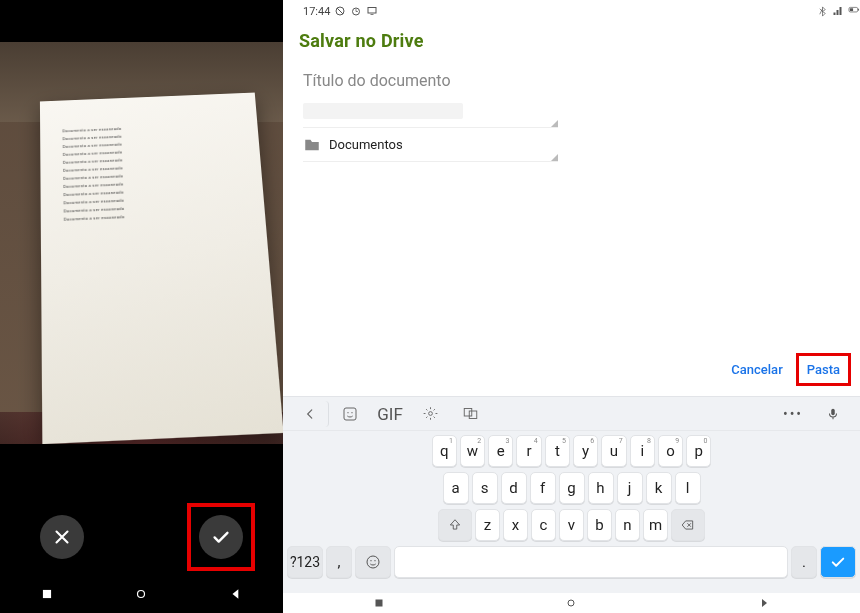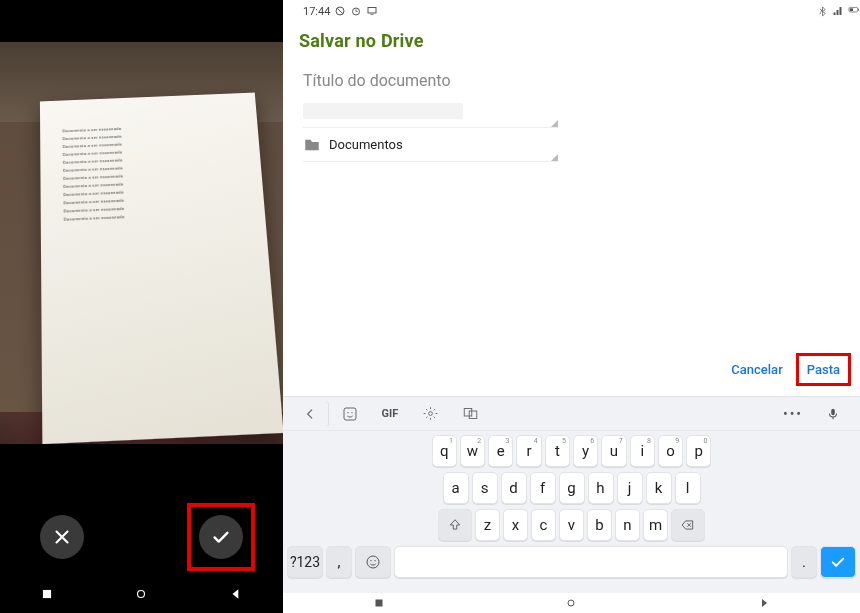--- a/index.html
+++ b/index.html
@@ -188,21 +188,21 @@
             </svg>
           </div>
         <div class="kb-tool">
             <svg width="16" height="16" viewBox="0 0 24 24">
               <rect x="3" y="3" width="18" height="18" rx="3" stroke="#666" stroke-width="1.5" fill="none"></rect>
               <circle cx="9" cy="10" r="1" fill="#666"></circle>
               <circle cx="15" cy="10" r="1" fill="#666"></circle>
               <path d="M8 15c2 2 6 2 8 0" stroke="#666" stroke-width="1.5" fill="none"></path>
             </svg>
           </div>
-        <div class="kb-tool" style="font-weight:700;font-size:11px">GIF</div>
+        <div class="kb-tool" style="font-weight:400;font-size:17px">GIF</div>
         <div class="kb-tool">
             <svg width="15" height="15" viewBox="0 0 24 24">
               <circle cx="12" cy="12" r="3" stroke="#666" stroke-width="1.5" fill="none"></circle>
               <path d="M12 2v3m0 14v3M4 12H1m22 0h-3M5 5l2 2m10 10l2 2M19 5l-2 2M7 17l-2 2" stroke="#666" stroke-width="1.5"></path>
             </svg>
           </div>
         <div class="kb-tool">
             <svg width="15" height="15" viewBox="0 0 24 24">
               <rect x="2" y="4" width="12" height="12" stroke="#666" stroke-width="1.5" fill="none"></rect>
               <rect x="10" y="8" width="12" height="12" stroke="#666" stroke-width="1.5" fill="none"></rect>

